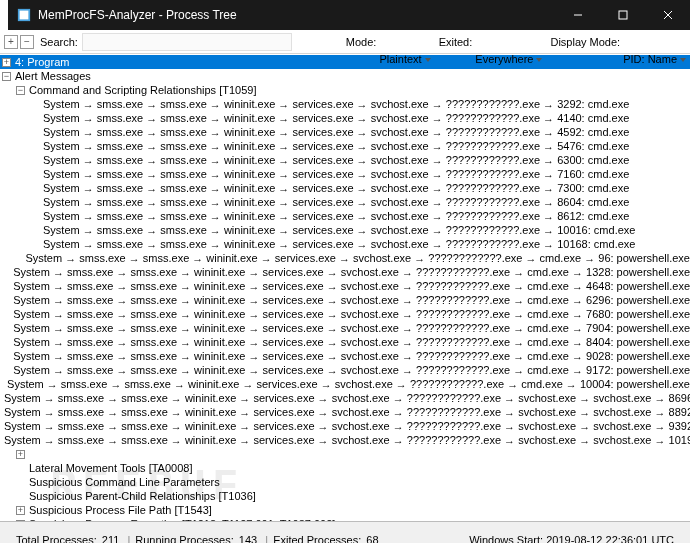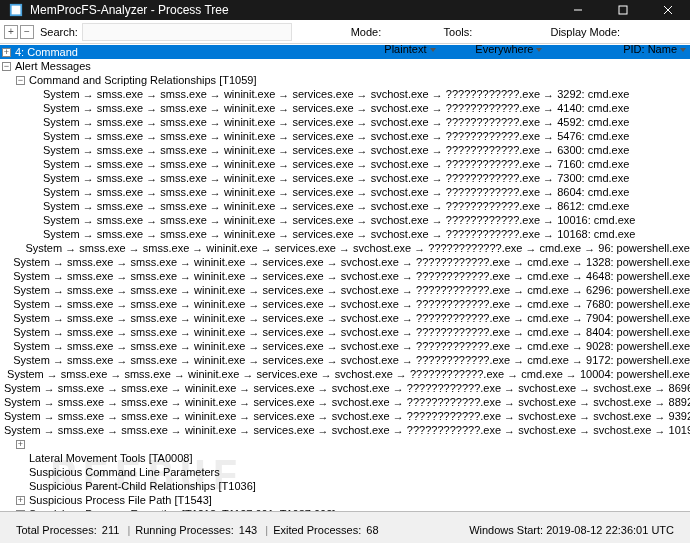--- a/index.html
+++ b/index.html
@@ -1,17 +1,17 @@
 <!DOCTYPE html>
 <html><head>
 <meta charset="utf-8">
 <style>
   * { margin: 0; padding: 0; box-sizing: border-box; }
   html, body { width: 690px; height: 543px; font-family: "Segoe UI", Tahoma, sans-serif; font-size: 11px; background: #fff; overflow: hidden; }
-  .titlebar { height: 20px; background: #1a1a1a; color: #fff; display: flex; align-items: center; padding-left: 8px; }
+  .titlebar { height: 30px; background: #1a1a1a; color: #fff; display: flex; align-items: center; padding-left: 8px; margin-left: 8px; }
   .titlebar-icon { width: 16px; height: 16px; margin-right: 6px; display:inline-flex; align-items:center; justify-content:center; }
   .titlebar-icon svg { width:14px; height:14px; }
   .titlebar-text { font-size: 12px; flex: 1; }
   .winbtns { display: flex; height: 100%; }
   .winbtn { width: 45px; display: flex; align-items: center; justify-content: center; color: #fff; }
   .winbtn svg { width: 10px; height: 10px; }
   .toolbar { height: 24px; border-bottom: 1px solid #d4d4d4; display: flex; align-items: center; padding: 0 4px; font-size: 11px; background:#fff; }
   .expcol { display:flex; gap:2px; margin-right:6px;}
   .expcol span { width:14px; height:14px; border:1px solid #999; display:inline-flex; align-items:center; justify-content:center; font-size:10px; line-height:1; color:#555;}
   .toolbar-label { margin-right: 4px; }
@@ -69,34 +69,34 @@
     <span>+</span>
     <span>−</span>
   </div>
   <span class="toolbar-label">Search:</span>
   <input class="toolbar-input" value="" style="">
   <div class="toolbar-group" style="margin-left:auto">
     <span>Mode:</span>&nbsp;
     <span class="val dd">Plaintext</span>
   </div>
   <div class="toolbar-group">
-    <span>Tools:</span>&nbsp;
+    <span>Exited:</span>&nbsp;
     <span class="val dd">Everywhere</span>
   </div>
   <div class="toolbar-group">
     <span>Display Mode:</span>&nbsp;
     <span class="val dd">PID: Name</span>
   </div>
 </div>
 
 <div class="tree" id="tree">
       <div class="row sel">
         <span class="ind" style="width: 2px;"></span>
         <span class="toggle">+</span>
-        <span class="txt">4: Command</span>
+        <span class="txt">4: Program</span>
       </div>
       <div class="row">
         <span class="ind" style="width: 2px;"></span>
         <span class="toggle">−</span>
         <span class="txt">Alert Messages</span>
       </div>
       <div class="row">
         <span class="ind" style="width: 16px;"></span>
         <span class="toggle">−</span>
         <span class="txt">Command and Scripting Relationships [T1059]</span>

